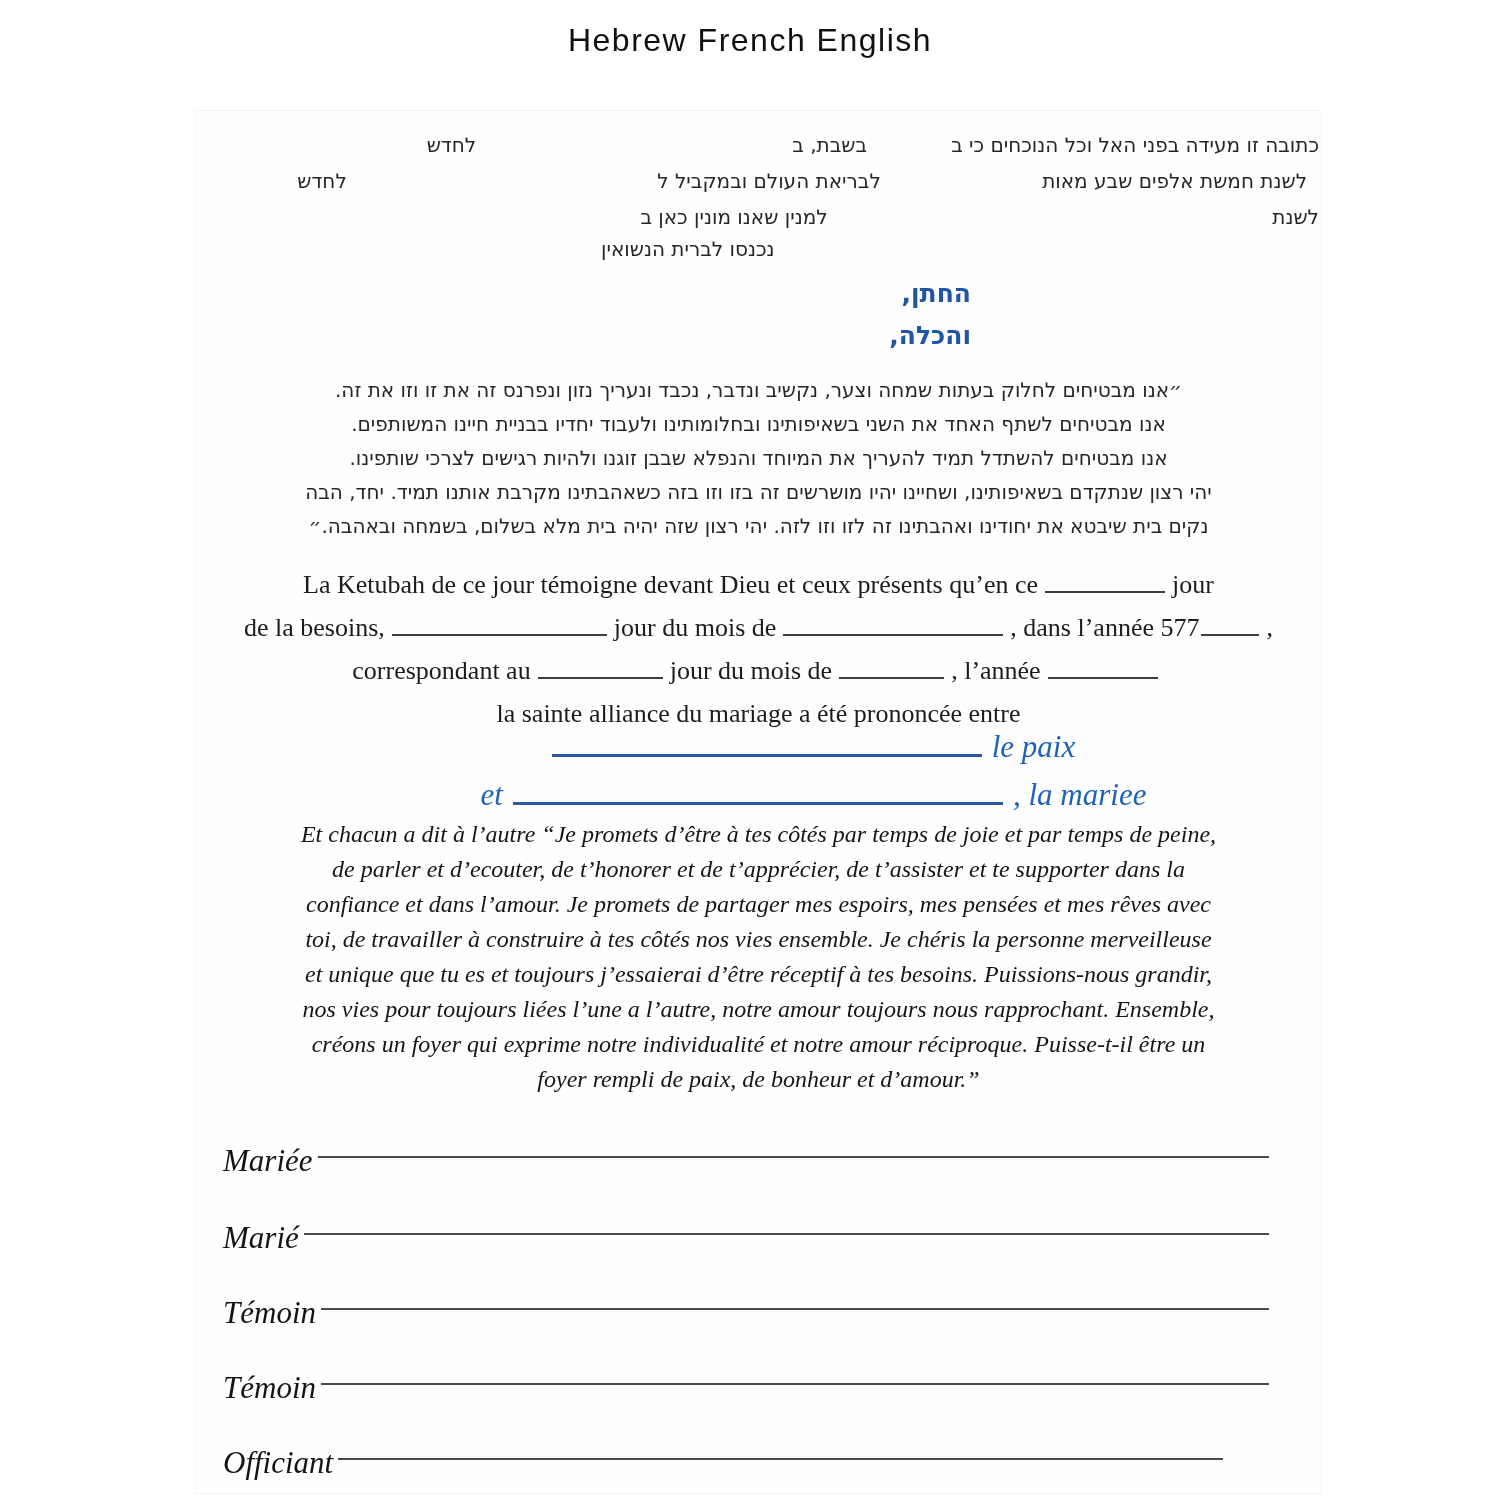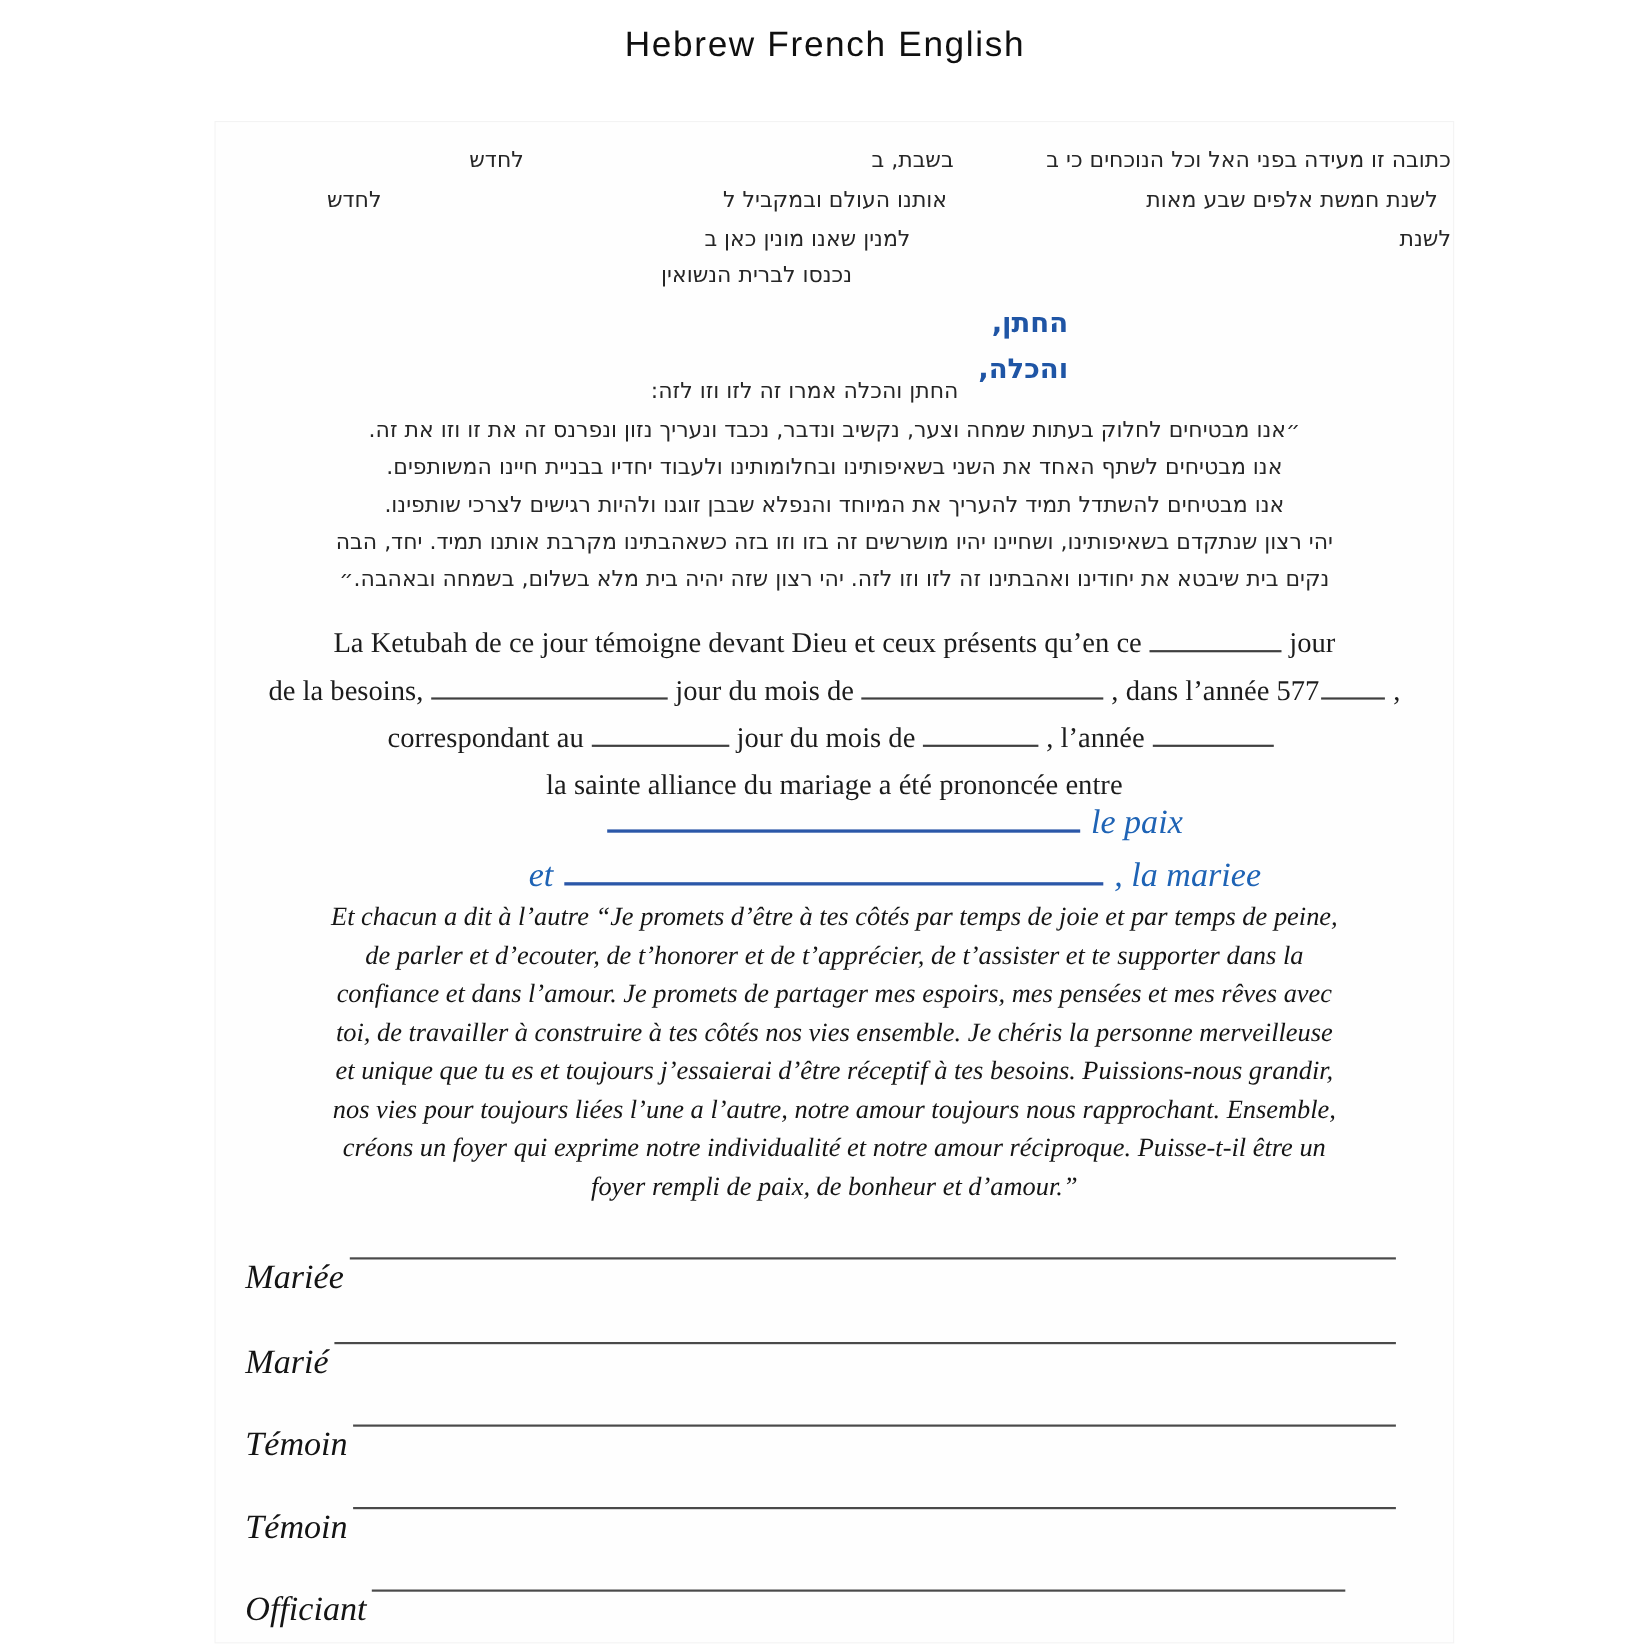--- a/index.html
+++ b/index.html
@@ -36,56 +36,55 @@
          font-style:italic;font-size:31px;color:var(--french_blue,#1e63b5);}
   .party .blank{border-bottom:3px solid var(--underline_blue,#2b57a8);margin:0 10px;}
   .party-groom{top:618px;transform:translateX(50px);}
   .party-bride{top:666px;transform:translateX(55px);}
 
   
   .fvows{position:absolute;top:706px;left:0;width:100%;text-align:center;
          font-style:italic;font-size:24px;line-height:35px;color:#151515;}
 
   
-  .sigrow{position:absolute;left:27px;width:1046px;display:flex;align-items:flex-start;
+  .sigrow{position:absolute;left:27px;width:1046px;display:flex;align-items:center;
           font-style:italic;font-size:31px;color:#141414;}
   .sig-line{flex:1;height:0;border-bottom:2px solid #4a4a4a;margin:0 0 8px 5px;}
   .sig-officiant{width:1000px;}
 </style>
 </head>
 <body>
 
 <div class="canvas">
 
   <div class="title">Hebrew French English</div>
 
   <div class="page">
 
     <div class="hrow" style="top:22px">
       <span class="hseg" style="right:2px">כתובה זו מעידה בפני האל וכל הנוכחים כי ב</span>
       <span class="hseg" style="left:53%">בשבת, ב</span>
       <span class="hseg" style="left:20.5%">לחדש</span>
     </div>
     <div class="hrow" style="top:58px">
       <span class="hseg" style="right:14px">לשנת חמשת אלפים שבע מאות</span>
-      <span class="hseg" style="left:41%">אותנו העולם ובמקביל ל</span>
+      <span class="hseg" style="left:41%">לבריאת העולם ובמקביל ל</span>
       <span class="hseg" style="left:9%">לחדש</span>
     </div>
     <div class="hrow" style="top:94px">
       <span class="hseg" style="right:2px">לשנת</span>
       <span class="hseg" style="left:39.5%">למנין שאנו מונין כאן ב</span>
     </div>
     <div class="hrow" style="top:126px">
       <span class="hseg" style="left:36%">נכנסו לברית הנשואין</span>
     </div>
 
     <div class="blueword" style="top:146px">החתן,</div>
     <div class="blueword" style="top:188px">והכלה,</div>
 
-    <div class="said">החתן והכלה אמרו זה לזו וזו לזה:</div>
 
     <div class="hvows">
       <div>״אנו מבטיחים לחלוק בעתות שמחה וצער, נקשיב ונדבר, נכבד ונעריך נזון ונפרנס זה את זו וזו את זה.</div>
       <div>אנו מבטיחים לשתף האחד את השני בשאיפותינו ובחלומותינו ולעבוד יחדיו בבניית חיינו המשותפים.</div>
       <div>אנו מבטיחים להשתדל תמיד להעריך את המיוחד והנפלא שבבן זוגנו ולהיות רגישים לצרכי שותפינו.</div>
       <div>יהי רצון שנתקדם בשאיפותינו, ושחיינו יהיו מושרשים זה בזו וזו בזה כשאהבתינו מקרבת אותנו תמיד. יחד, הבה</div>
       <div>נקים בית שיבטא את יחודינו ואהבתינו זה לזו וזו לזה. יהי רצון שזה יהיה בית מלא בשלום, בשמחה ובאהבה.״</div>
     </div>
 
     <div class="fdate">

